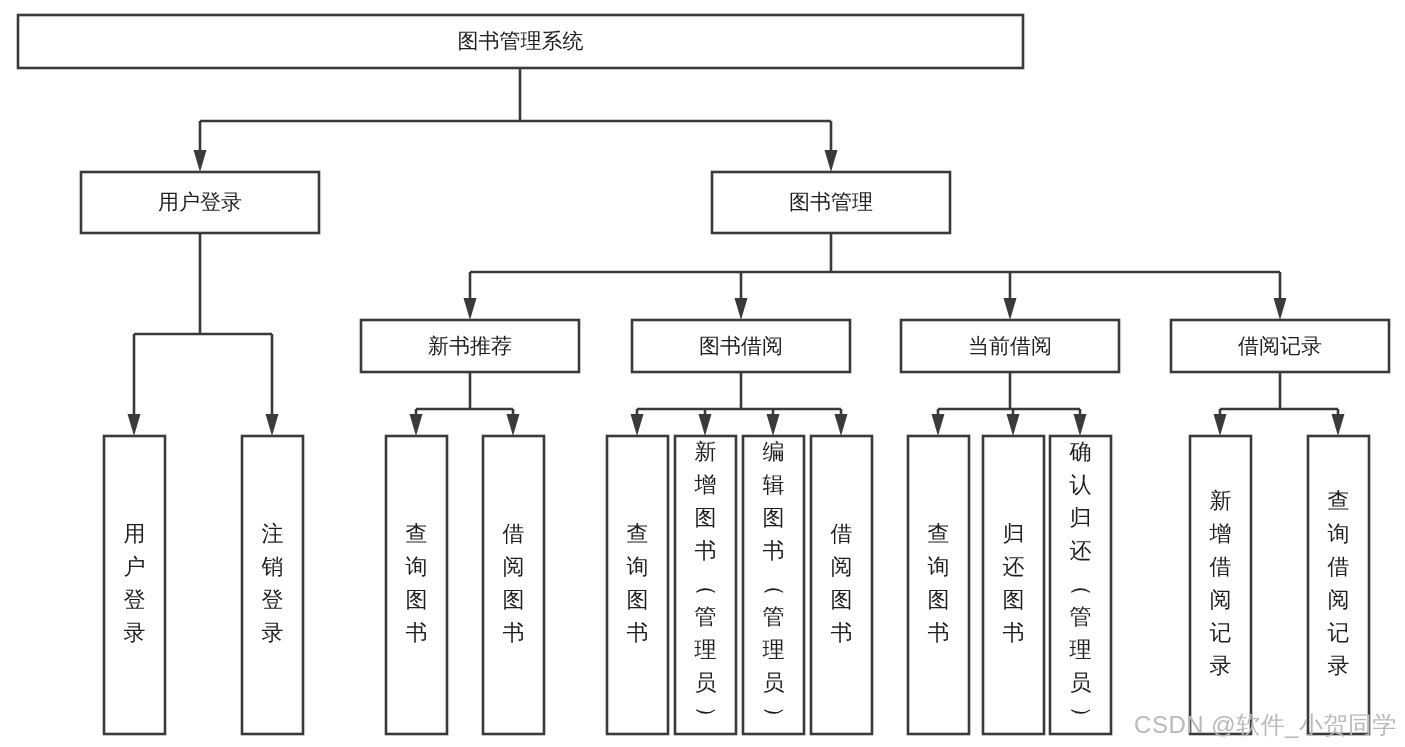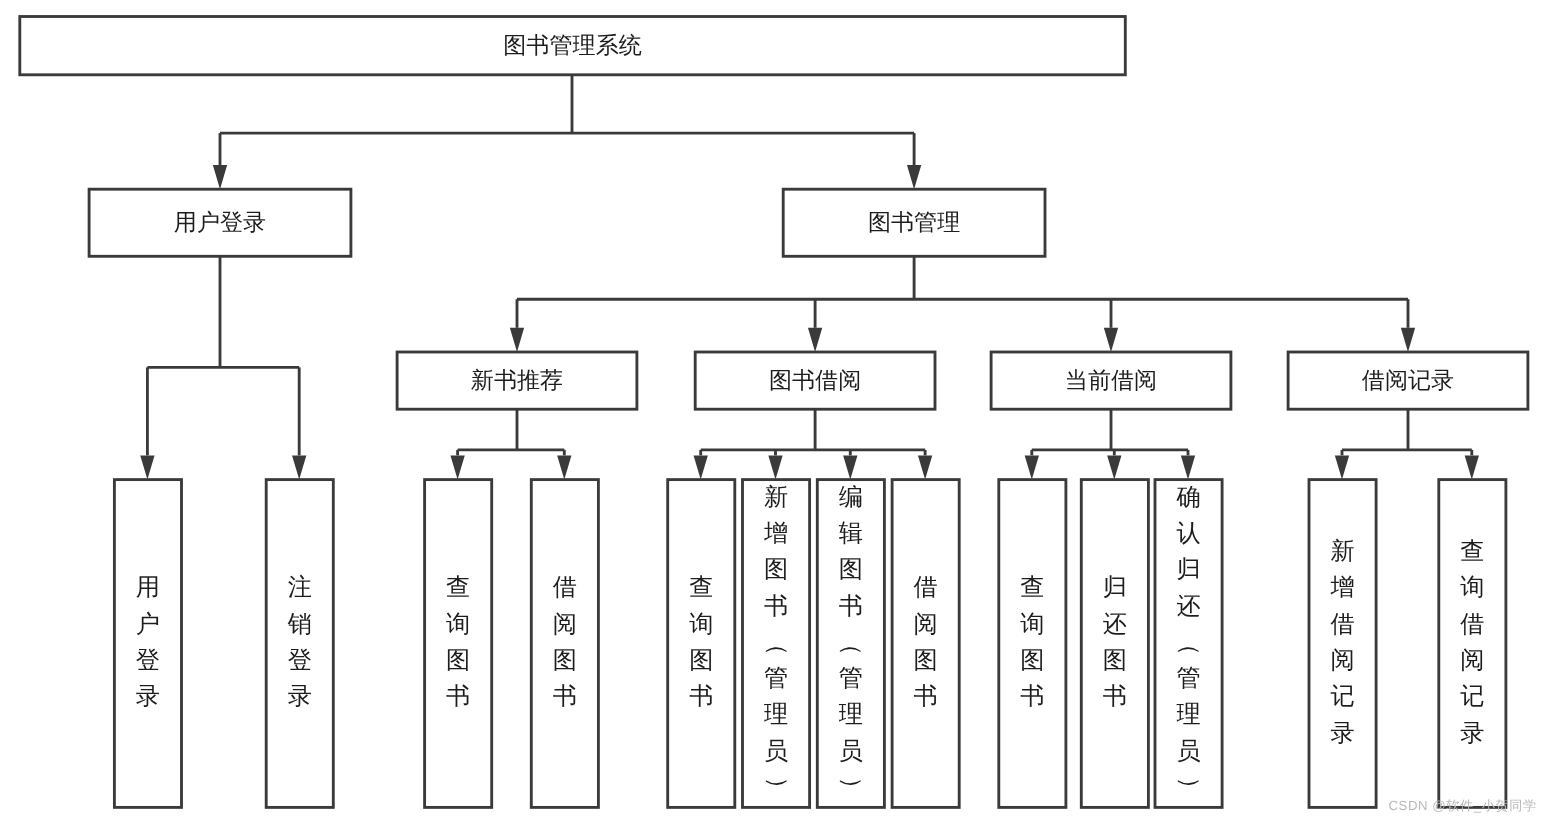--- a/index.html
+++ b/index.html
@@ -54,21 +54,21 @@
     font-size: 22px;
     fill: #1d1d1d;
     text-anchor: middle;
     dominant-baseline: middle;
   }
   .watermark-text {
     position: absolute;
     right: 8px;
     bottom: 6px;
     font-family: "Liberation Sans", "DejaVu Sans", sans-serif;
-    font-size: 12px;
+    font-size: 24px;
     color: #b9b9b9;
     white-space: nowrap;
     letter-spacing: 0.5px;
     pointer-events: none;
   }
 </style>
 </head>
 <body>
 
 <div id="diagram-root">

